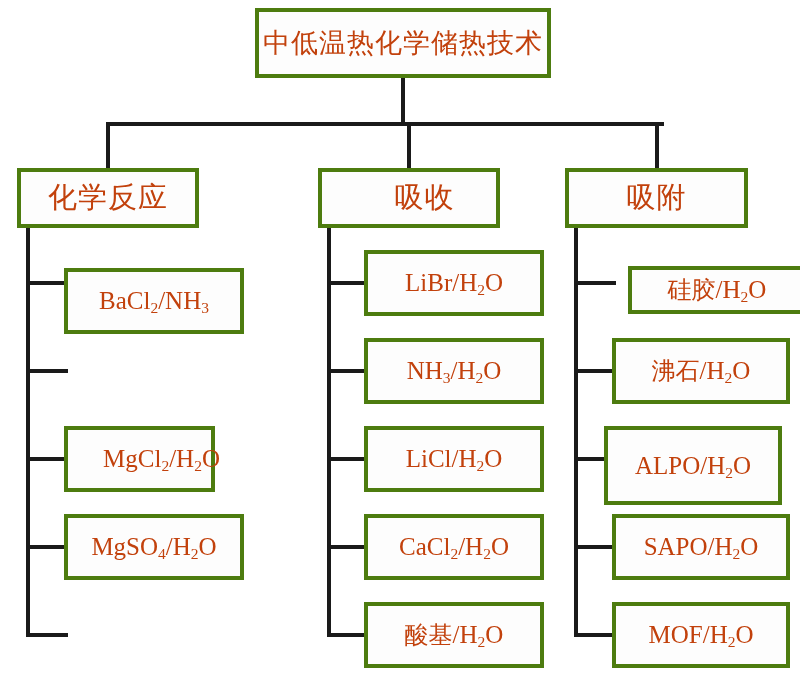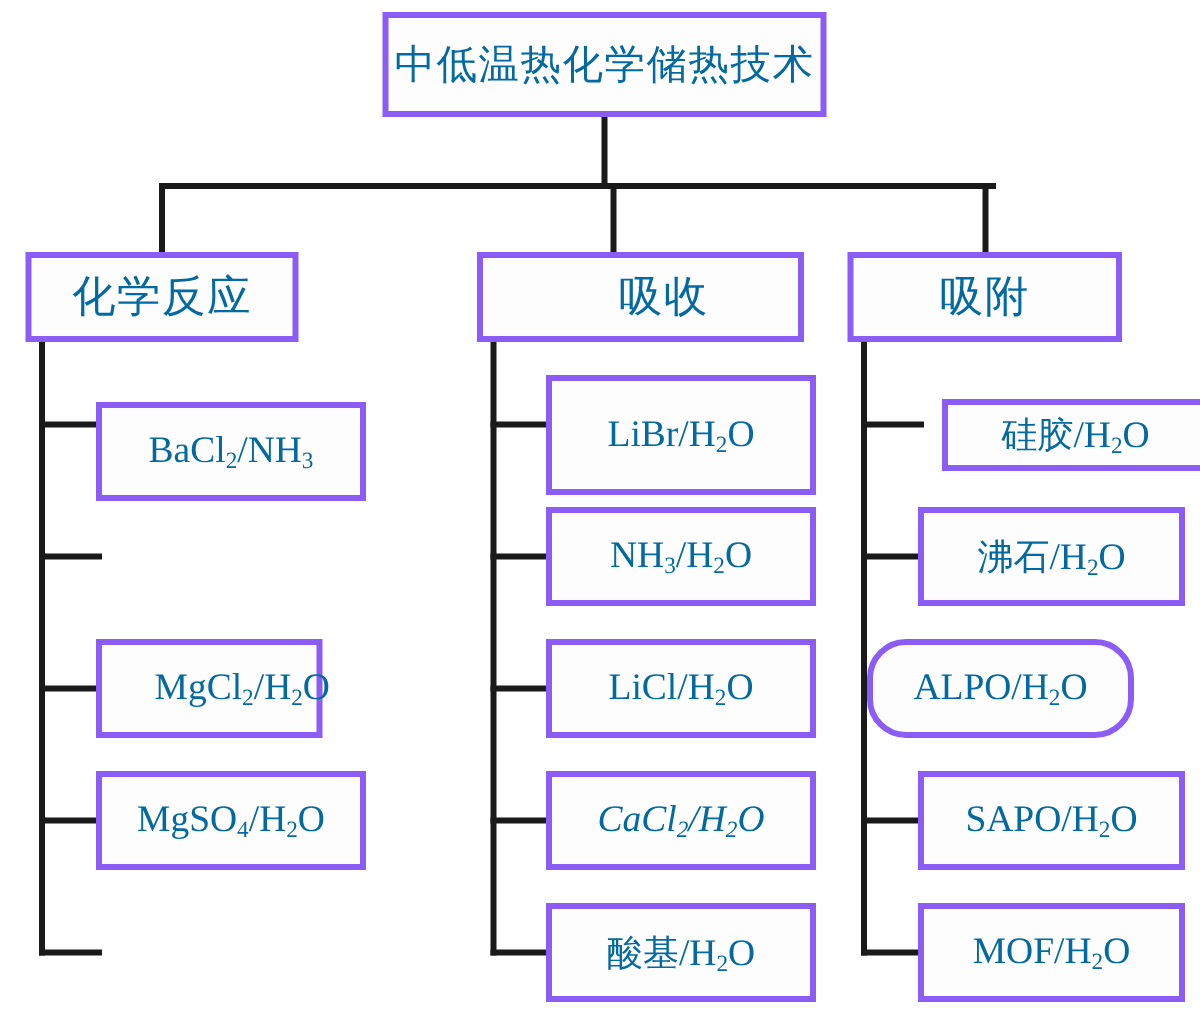--- a/index.html
+++ b/index.html
@@ -14,26 +14,26 @@
     position: relative;
     width: 800px;
     height: 674px;
     background: #ffffff;
     overflow: hidden;
   }
   .node {
     position: absolute;
     box-sizing: border-box;
     background: #fdfdfd;
-    border: 4px solid #8b5cf6;
+    border: 4px solid #4d7c0f;
     display: flex;
     align-items: center;
     justify-content: center;
     text-align: center;
-    color: #0369a1;
+    color: #c2410c;
     z-index: 3;
   }
   .node-root {
     font-size: 27px;
     font-family: "Liberation Sans", "DejaVu Sans", sans-serif;
     letter-spacing: 1px;
   }
   .node-cat {
     font-size: 29px;
     font-family: "Liberation Sans", "DejaVu Sans", sans-serif;
@@ -86,59 +86,59 @@
     <div class="line h" style="left: 26px; top: 457px; width: 42px;"></div>
     <div class="node node-leaf" title="MgCl2/H2O" style="left: 64px; top: 426px; width: 151px; height: 66px; padding-left: 44px;">
       <span class="lbl">MgCl<sub>2</sub>/H<sub>2</sub>O</span>
     </div>
     <div class="line h" style="left: 26px; top: 545px; width: 42px;"></div>
     <div class="node node-leaf" title="MgSO4/H2O" style="left: 64px; top: 514px; width: 180px; height: 66px;">
       <span class="lbl">MgSO<sub>4</sub>/H<sub>2</sub>O</span>
     </div>
     <div class="line h" style="left: 26px; top: 633px; width: 42px;"></div>
     <div class="line v" style="left: 407px; top: 122px; height: 46px;"></div>
-    <div class="node node-cat" style="left: 318px; top: 168px; width: 218px; height: 60px; padding-left: 31px;">
+    <div class="node node-cat" style="left: 318px; top: 168px; width: 182px; height: 60px; padding-left: 31px;">
       <span>吸收</span>
     </div>
     <div class="line v" style="left: 327px; top: 228px; height: 409px;"></div>
     <div class="line h" style="left: 327px; top: 281px; width: 41px;"></div>
-    <div class="node node-leaf" title="LiBr/H2O" style="left: 364px; top: 250px; width: 180px; height: 80px;">
+    <div class="node node-leaf" title="LiBr/H2O" style="left: 364px; top: 250px; width: 180px; height: 66px;">
       <span class="lbl">LiBr/H<sub>2</sub>O</span>
     </div>
     <div class="line h" style="left: 327px; top: 369px; width: 41px;"></div>
     <div class="node node-leaf" title="NH3/H2O" style="left: 364px; top: 338px; width: 180px; height: 66px;">
       <span class="lbl">NH<sub>3</sub>/H<sub>2</sub>O</span>
     </div>
     <div class="line h" style="left: 327px; top: 457px; width: 41px;"></div>
     <div class="node node-leaf" title="LiCl/H2O" style="left: 364px; top: 426px; width: 180px; height: 66px;">
       <span class="lbl">LiCl/H<sub>2</sub>O</span>
     </div>
     <div class="line h" style="left: 327px; top: 545px; width: 41px;"></div>
-    <div class="node node-leaf" title="CaCl2/H2O" style="left: 364px; top: 514px; width: 180px; height: 66px; font-style: italic;">
+    <div class="node node-leaf" title="CaCl2/H2O" style="left: 364px; top: 514px; width: 180px; height: 66px;">
       <span class="lbl">CaCl<sub>2</sub>/H<sub>2</sub>O</span>
     </div>
     <div class="line h" style="left: 327px; top: 633px; width: 41px;"></div>
     <div class="node node-leaf" title="酸基/H2O" style="left: 364px; top: 602px; width: 180px; height: 66px;">
       <span class="lbl"><span class="cjk">酸基</span>/H<sub>2</sub>O</span>
     </div>
     <div class="line v" style="left: 655px; top: 122px; height: 46px;"></div>
     <div class="node node-cat" style="left: 565px; top: 168px; width: 183px; height: 60px;">
       <span>吸附</span>
     </div>
     <div class="line v" style="left: 574px; top: 228px; height: 409px;"></div>
     <div class="line h" style="left: 574px; top: 281px; width: 42px;"></div>
     <div class="node node-leaf" title="硅胶/H2O" style="left: 612px; top: 266px; width: 178px; height: 48px; margin-left: 16px;">
       <span class="lbl"><span class="cjk">硅胶</span>/H<sub>2</sub>O</span>
     </div>
     <div class="line h" style="left: 574px; top: 369px; width: 42px;"></div>
     <div class="node node-leaf" title="沸石/H2O" style="left: 612px; top: 338px; width: 178px; height: 66px;">
       <span class="lbl"><span class="cjk">沸石</span>/H<sub>2</sub>O</span>
     </div>
     <div class="line h" style="left: 574px; top: 457px; width: 42px;"></div>
-    <div class="node node-leaf" title="ALPO/H2O" style="left: 578px; top: 426px; width: 178px; height: 66px; border-radius: 26px;">
+    <div class="node node-leaf" title="ALPO/H2O" style="left: 604px; top: 426px; width: 178px; height: 79px;">
       <span class="lbl">ALPO/H<sub>2</sub>O</span>
     </div>
     <div class="line h" style="left: 574px; top: 545px; width: 42px;"></div>
     <div class="node node-leaf" title="SAPO/H2O" style="left: 612px; top: 514px; width: 178px; height: 66px;">
       <span class="lbl">SAPO/H<sub>2</sub>O</span>
     </div>
     <div class="line h" style="left: 574px; top: 633px; width: 42px;"></div>
     <div class="node node-leaf" title="MOF/H2O" style="left: 612px; top: 602px; width: 178px; height: 66px;">
       <span class="lbl">MOF/H<sub>2</sub>O</span>
     </div>

